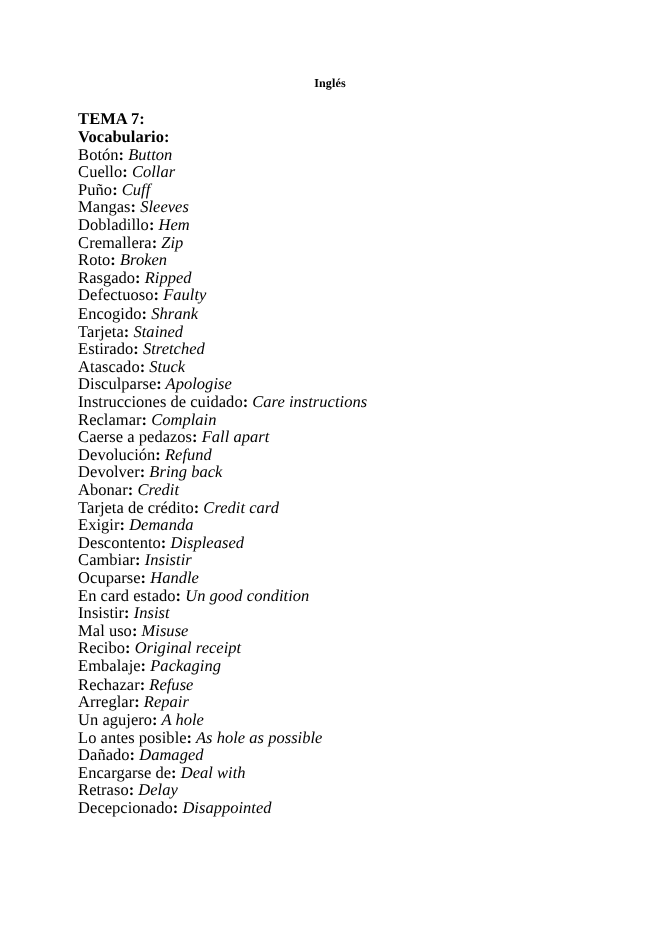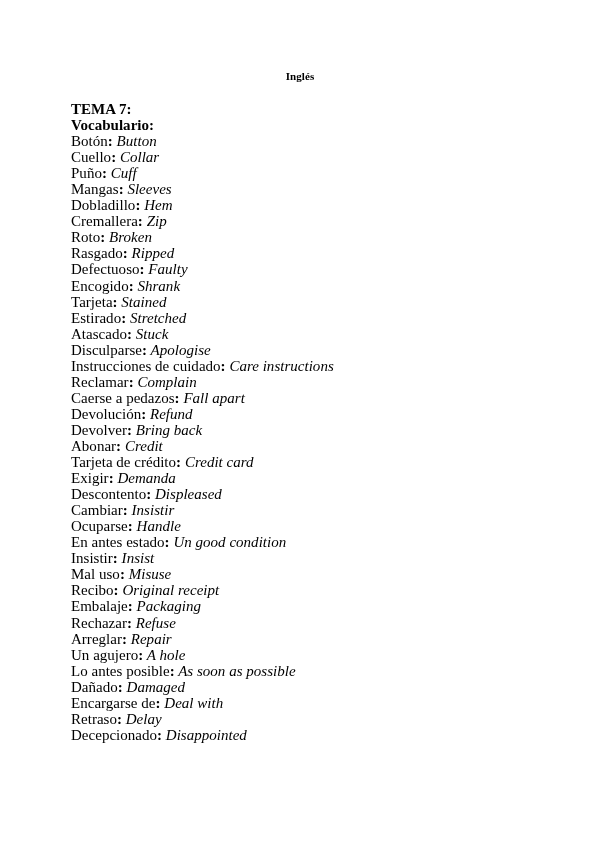--- a/index.html
+++ b/index.html
@@ -97,28 +97,28 @@
       <div class="line"><span class="term">Reclamar</span><span class="sep">:</span><span class="trans"> Complain</span></div>
       <div class="line"><span class="term">Caerse a pedazos</span><span class="sep">:</span><span class="trans"> Fall apart</span></div>
       <div class="line"><span class="term">Devolución</span><span class="sep">:</span><span class="trans"> Refund</span></div>
       <div class="line"><span class="term">Devolver</span><span class="sep">:</span><span class="trans"> Bring back</span></div>
       <div class="line"><span class="term">Abonar</span><span class="sep">:</span><span class="trans"> Credit</span></div>
       <div class="line"><span class="term">Tarjeta de crédito</span><span class="sep">:</span><span class="trans"> Credit card</span></div>
       <div class="line"><span class="term">Exigir</span><span class="sep">:</span><span class="trans"> Demanda</span></div>
       <div class="line"><span class="term">Descontento</span><span class="sep">:</span><span class="trans"> Displeased</span></div>
       <div class="line"><span class="term">Cambiar</span><span class="sep">:</span><span class="trans"> Insistir</span></div>
       <div class="line"><span class="term">Ocuparse</span><span class="sep">:</span><span class="trans"> Handle</span></div>
-      <div class="line"><span class="term">En antes estado</span><span class="sep">:</span><span class="trans"> Un good condition</span></div>
+      <div class="line"><span class="term">En card estado</span><span class="sep">:</span><span class="trans"> Un good condition</span></div>
       <div class="line"><span class="term">Insistir</span><span class="sep">:</span><span class="trans"> Insist</span></div>
       <div class="line"><span class="term">Mal uso</span><span class="sep">:</span><span class="trans"> Misuse</span></div>
       <div class="line"><span class="term">Recibo</span><span class="sep">:</span><span class="trans"> Original receipt</span></div>
       <div class="line"><span class="term">Embalaje</span><span class="sep">:</span><span class="trans"> Packaging</span></div>
       <div class="line"><span class="term">Rechazar</span><span class="sep">:</span><span class="trans"> Refuse</span></div>
       <div class="line"><span class="term">Arreglar</span><span class="sep">:</span><span class="trans"> Repair</span></div>
       <div class="line"><span class="term">Un agujero</span><span class="sep">:</span><span class="trans"> A hole</span></div>
-      <div class="line"><span class="term">Lo antes posible</span><span class="sep">:</span><span class="trans"> As soon as possible</span></div>
+      <div class="line"><span class="term">Lo antes posible</span><span class="sep">:</span><span class="trans"> As hole as possible</span></div>
       <div class="line"><span class="term">Dañado</span><span class="sep">:</span><span class="trans"> Damaged</span></div>
       <div class="line"><span class="term">Encargarse de</span><span class="sep">:</span><span class="trans"> Deal with</span></div>
       <div class="line"><span class="term">Retraso</span><span class="sep">:</span><span class="trans"> Delay</span></div>
       <div class="line"><span class="term">Decepcionado</span><span class="sep">:</span><span class="trans"> Disappointed</span></div>
     </div>
 
 </div>
 
 </body></html>

